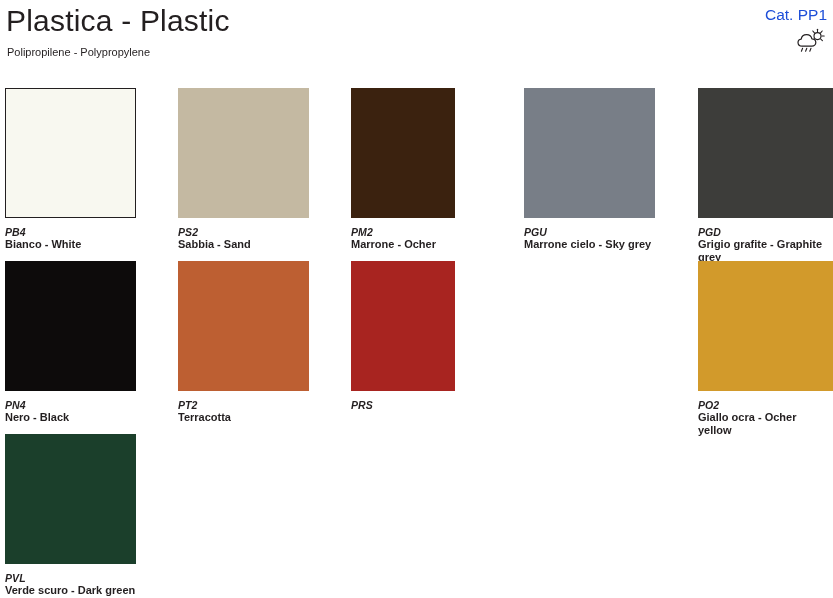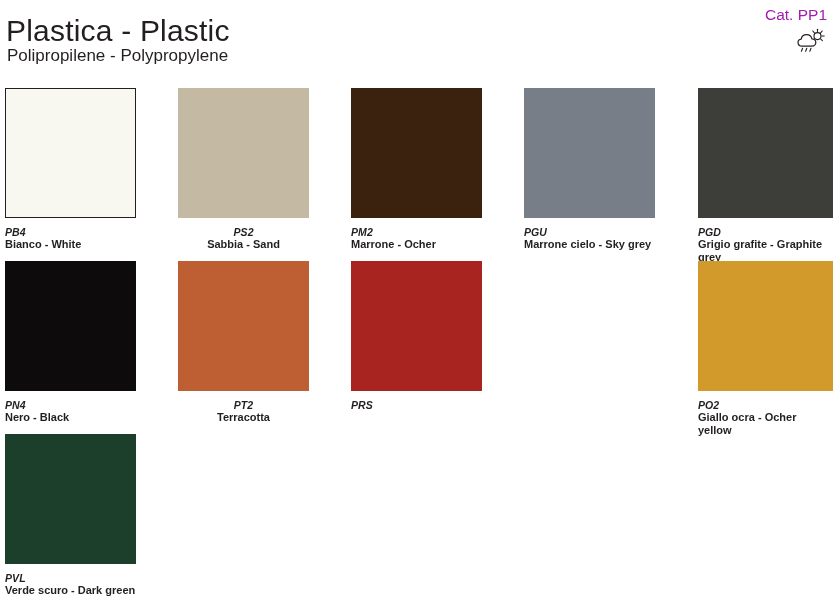--- a/index.html
+++ b/index.html
@@ -26,38 +26,37 @@
   }
   .title {
     position: absolute;
     left: 6px;
     top: 4px;
     font-size: 30px;
     font-weight: 400;
     letter-spacing: 0.2px;
     color: #231f20;
     white-space: nowrap;
-    margin-top: 10px;
   }
   .subtitle {
     position: absolute;
     left: 7px;
     top: 46px;
-    font-size: 17px;
+    font-size: 11px;
     font-weight: 400;
     color: #231f20;
     white-space: nowrap;
   }
   .cat-label {
     position: absolute;
     right: 6px;
     top: 6px;
     font-size: 15.5px;
     font-weight: 400;
-    color: #a21caf;
+    color: #1d4ed8;
     white-space: nowrap;
   }
   .weather-icon {
     position: absolute;
     right: 8px;
     top: 28px;
     width: 30px;
     height: 28px;
   }
 
@@ -71,22 +70,22 @@
   .row {
     position: relative;
     height: 173px;
   }
   .cell {
     position: absolute;
     top: 0;
     width: 135px;
   }
   .cell.c0 { left: 5px;   width: 131px; }
-  .cell.c1 { left: 178px; width: 131px; text-align: center; }
-  .cell.c2 { left: 351px; width: 131px; }
+  .cell.c1 { left: 178px; width: 131px; }
+  .cell.c2 { left: 351px; width: 104px; }
   .cell.c3 { left: 524px; width: 131px; }
   .cell.c4 { left: 698px; width: 135px; }
 
   .chip {
     width: 100%;
     height: 130px;
     box-sizing: border-box;
   }
   .chip.bordered {
     border: 1px solid #231f20;

